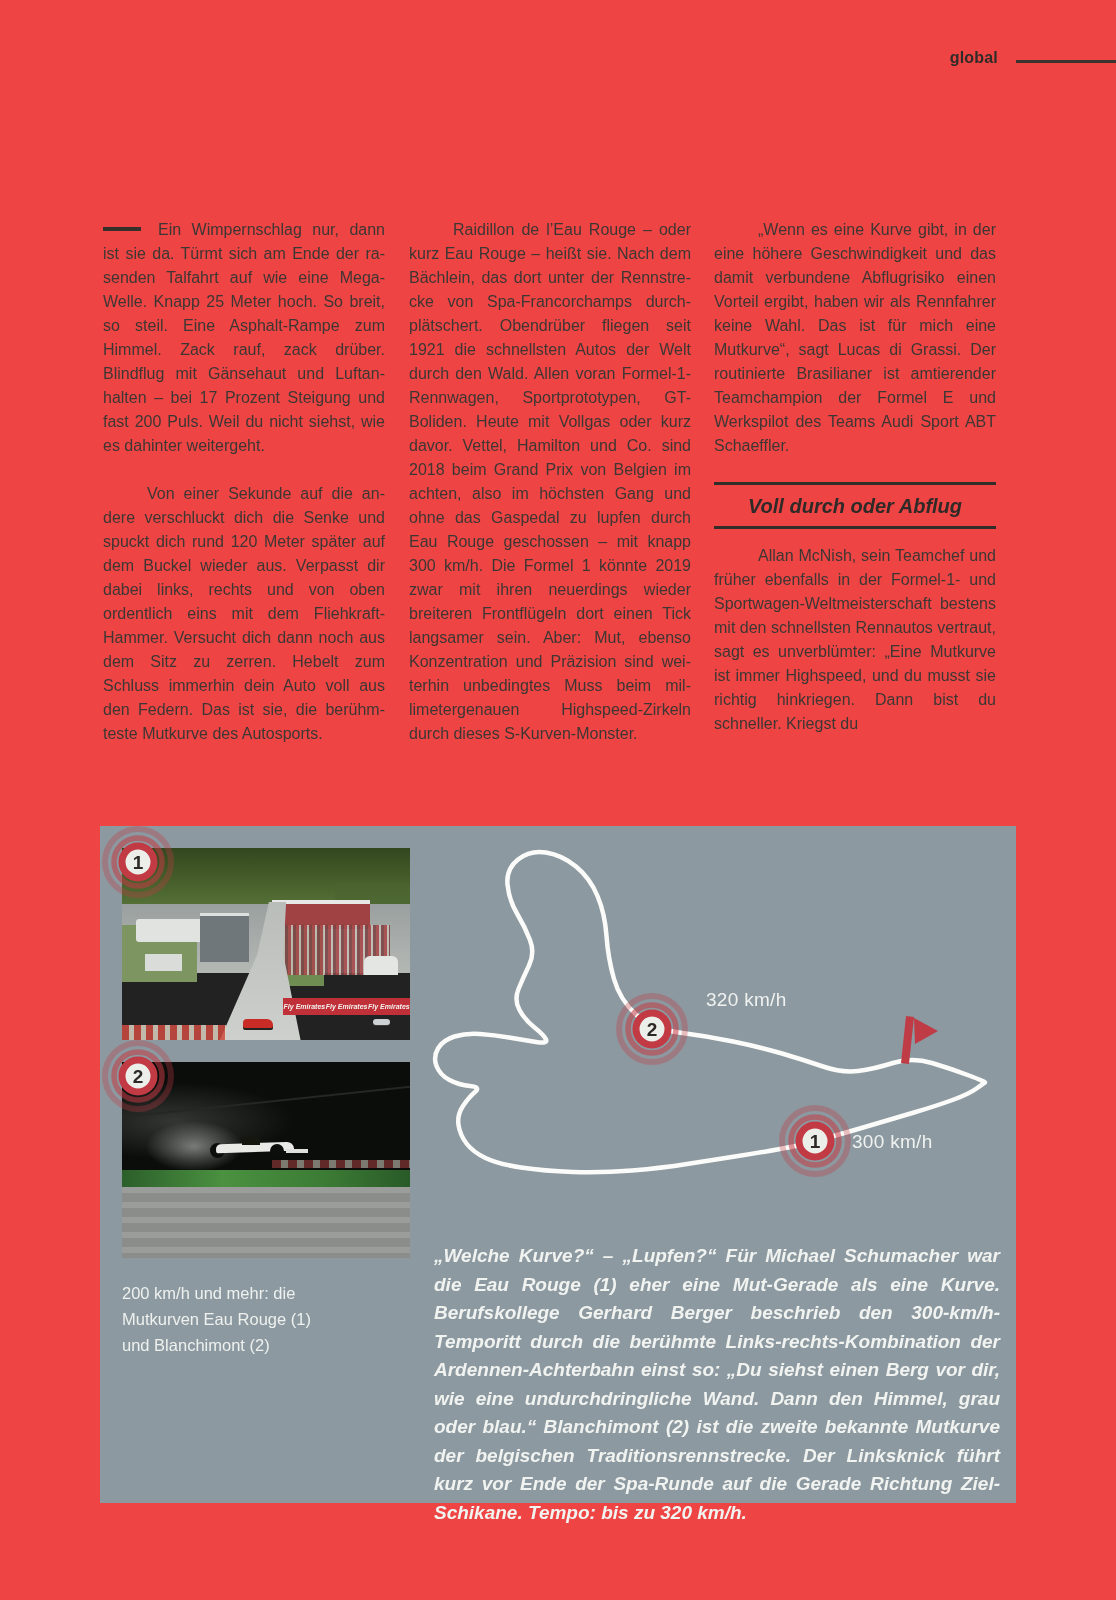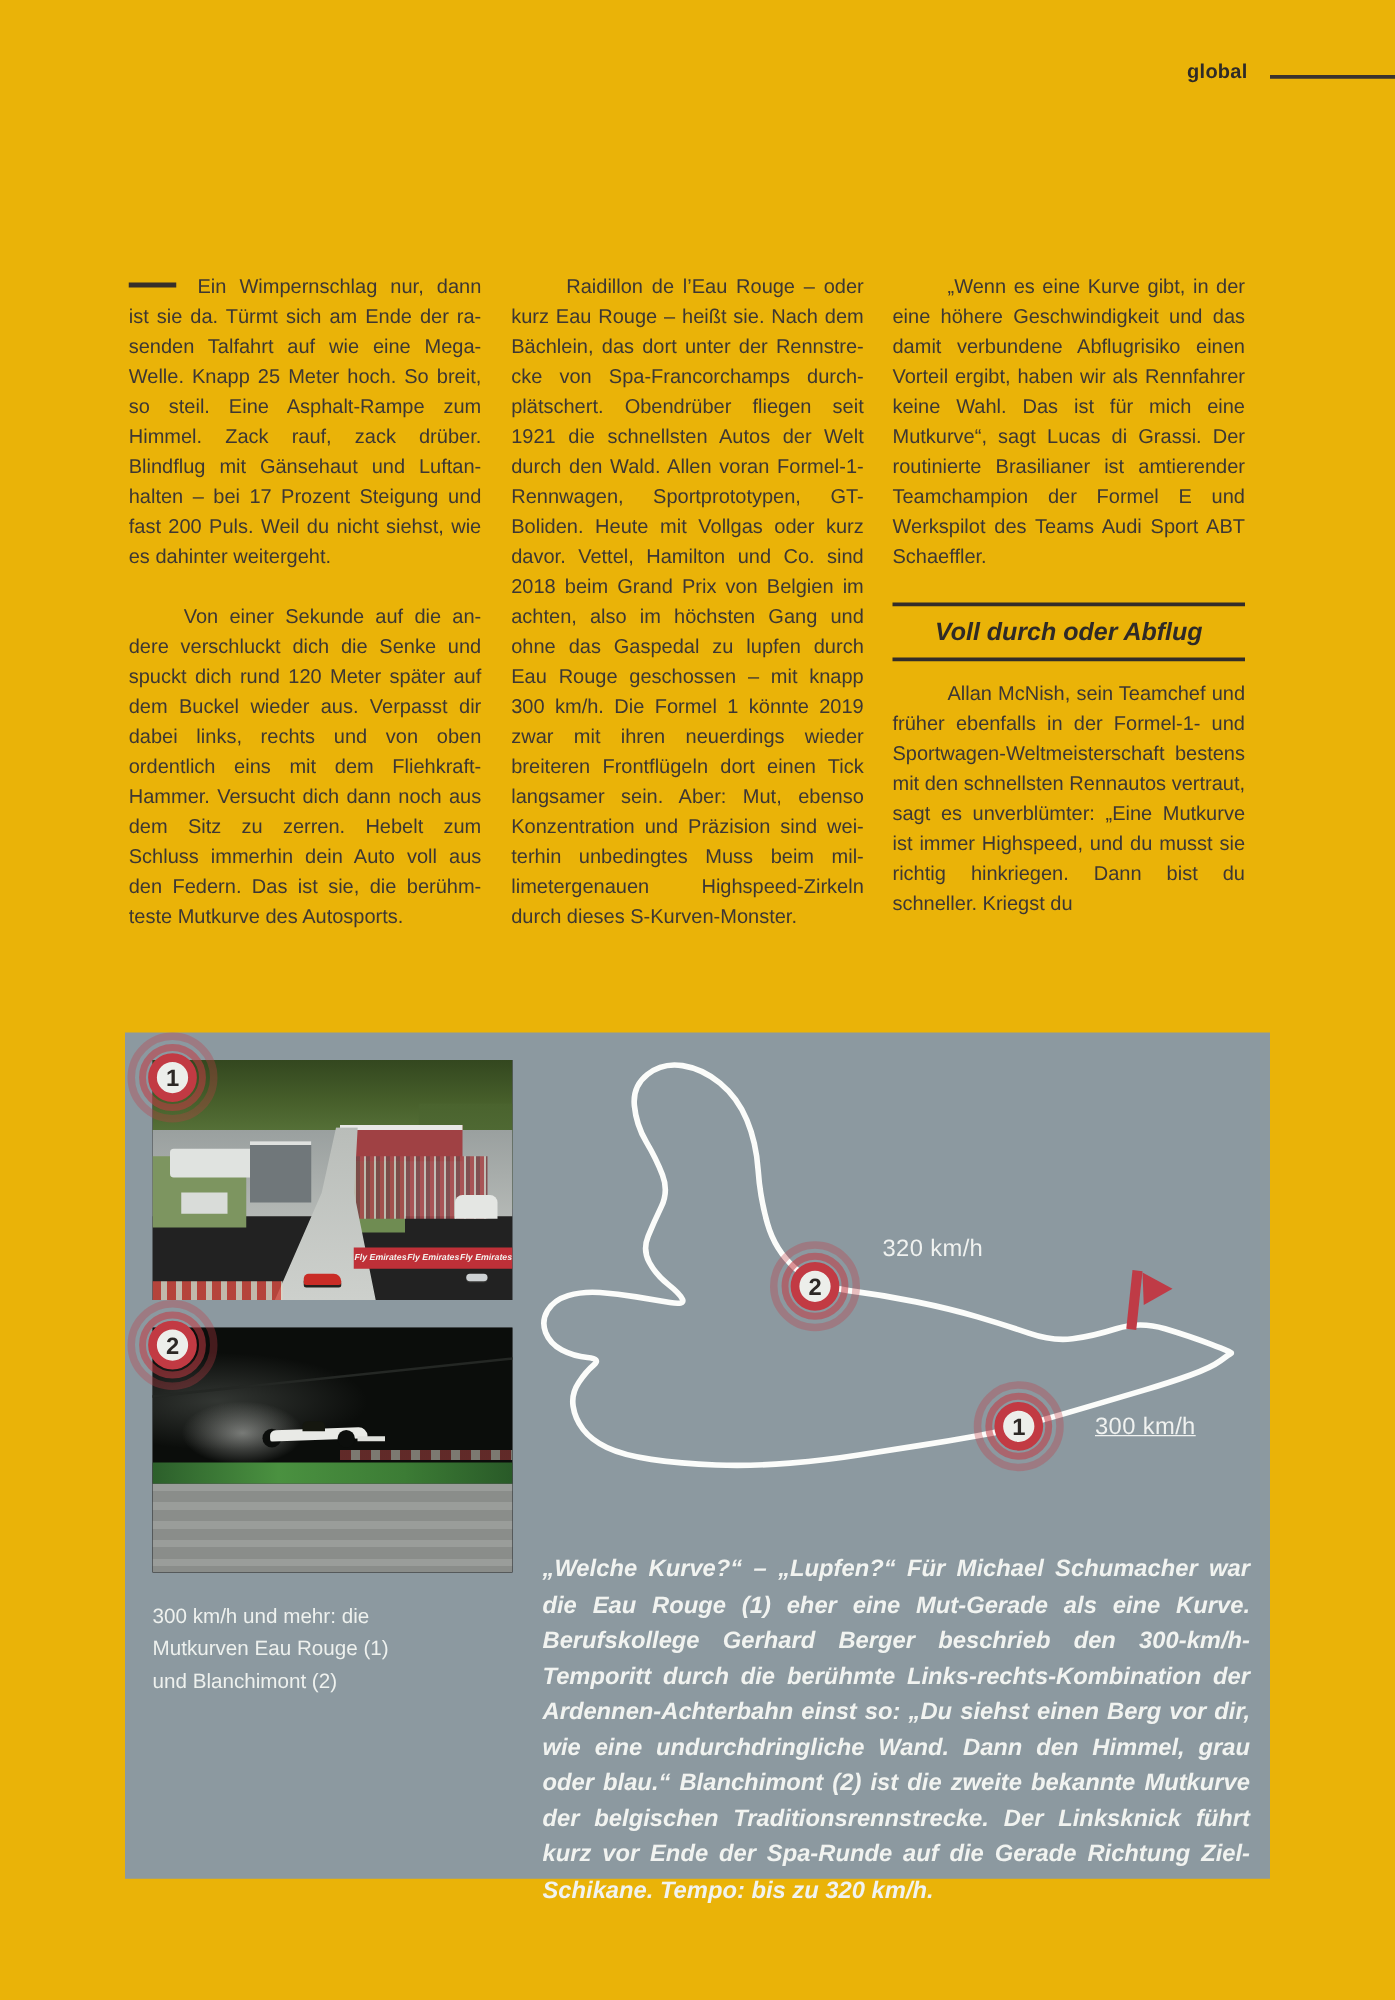--- a/index.html
+++ b/index.html
@@ -1,16 +1,16 @@
 <!DOCTYPE html>
 <html><head>
 <meta charset="utf-8">
 <style>
   html,body{margin:0;padding:0;background:#ffffff;}
-  .page{position:relative;width:1116px;height:1600px;background:#eab308;overflow:hidden;
+  .page{position:relative;width:1116px;height:1600px;background:#ef4444;overflow:hidden;
         font-family:"Liberation Sans",sans-serif;color:#3d3734;}
 
   
   .kicker{position:absolute;top:49px;right:118px;font-size:16px;font-weight:bold;color:#2f2b28;letter-spacing:.2px;}
   .kicker-rule{position:absolute;top:60px;left:1016px;right:0;height:3px;background:#3a332e;}
 
   
   .col{position:absolute;top:218px;width:282px;font-size:16px;line-height:24px;
        text-align:justify;hyphens:manual;color:#3d3734;}
   .col1{left:103px;}  .col2{left:409px;}  .col3{left:714px;}
@@ -74,21 +74,21 @@
   .p2-car-cockpit{position:absolute;left:34px;top:2px;width:18px;height:8px;background:#15170f;border-radius:4px 4px 0 0;}
   .p2-wheel-r{position:absolute;left:2px;top:8px;width:15px;height:15px;background:#0c0e0c;border-radius:50%;}
   .p2-wheel-f{position:absolute;left:62px;top:9px;width:14px;height:14px;background:#0c0e0c;border-radius:50%;}
 
   .caption{position:absolute;left:22px;top:454px;width:265px;font-size:16.5px;line-height:26px;
      color:#eef1ee;white-space:pre-line;}
 
   .map-svg{position:absolute;left:0;top:0;width:916px;height:677px;}
   .speed-label{position:absolute;font-size:19px;color:#f0f2f0;letter-spacing:.3px;}
   .label-320{left:606px;top:163px;}
-  .label-300{left:776px;top:305px;text-decoration:underline;}
+  .label-300{left:752px;top:305px;}
 
   .target{position:absolute;width:84px;height:84px;}
   .target-photo1{left:-4px;top:-6px;}
   .target-photo2{left:-4px;top:208px;}
 
   .box-title{position:absolute;left:334px;top:378px;width:566px;font-size:24px;color:#f4f6f3;letter-spacing:.2px;}
   .box-title .bold{font-weight:bold;}
   .box-body{position:absolute;left:334px;top:416px;width:566px;font-size:19px;line-height:28.5px;
      font-style:italic;text-align:justify;hyphens:manual;color:#f1f3f0;font-weight:bold;}
 </style>
@@ -164,21 +164,21 @@
       <text x="42" y="49" text-anchor="middle" font-family="Liberation Sans, sans-serif" font-size="19" font-weight="bold" fill="#2c2825">1</text>
     </svg>
 
     <svg class="target target-photo2" viewBox="0 0 84 84">
       <circle cx="42" cy="42" r="33" fill="none" stroke="#c23a43" stroke-width="6" opacity="0.32"></circle>
       <circle cx="42" cy="42" r="24" fill="none" stroke="#c23a43" stroke-width="5.5" opacity="0.55"></circle>
       <circle cx="42" cy="42" r="16" fill="#eceeea" stroke="#c23a43" stroke-width="7"></circle>
       <text x="42" y="49" text-anchor="middle" font-family="Liberation Sans, sans-serif" font-size="19" font-weight="bold" fill="#2c2825">2</text>
     </svg>
 
-    <div class="caption">300 km/h und mehr: die
+    <div class="caption">200 km/h und mehr: die
 Mutkurven Eau Rouge (1)
 und Blanchimont (2)</div>
 
     <svg class="map-svg" viewBox="0 0 916 677">
       <path id="track-path" fill="none" stroke="#fbfcfa" stroke-width="4.5" stroke-linejoin="round" stroke-linecap="round" d="M 869 249.5 Q 852 243 832 237 Q 812 231 793 237 Q 774 243 758 245 Q 742 247 723 240.5 Q 704 234 682 227.5 Q 660 221 633 215.5 Q 606 210 579 206.5 Q 552 203 536 188.5 Q 520 174 514 153 Q 508 132 506.5 110 Q 505 88 497.5 70 Q 490 52 476 40.5 Q 462 29 446 26.5 Q 430 24 418 33.5 Q 406 43 407.5 58.5 Q 409 74 417 87.5 Q 425 101 430 114 Q 435 127 429 139.5 Q 423 152 418.5 163 Q 414 174 419.5 184 Q 425 194 434.5 201.5 Q 444 209 446 213.5 Q 448 218 436 216 Q 424 214 409 211.5 Q 394 209 380 208 Q 366 207 354.5 210.5 Q 343 214 338 222.5 Q 333 231 336.5 240 Q 340 249 349.5 254 Q 359 259 370 260 Q 381 261 375 266 Q 369 271 363 280 Q 357 289 358.5 299 Q 360 309 366.5 317.5 Q 373 326 385.5 332 Q 398 338 421 341.5 Q 444 345 473 346 Q 502 347 532 344.5 Q 562 342 587 338 Q 612 334 635 330.5 Q 658 327 680 323 Q 702 319 709 317 Q 716 315 732 310.5 Q 748 306 770 299.5 Q 792 293 814 286.5 Q 836 280 852.5 274 Q 869 268 876.5 262.5 Q 884 257 885 256.5 Q 886 256 869 249.5 Z"></path>
       <g transform="translate(806,190)">
         <polygon points="0,0 8,1 3,48 -5,47" fill="#bf3b46"></polygon>
         <polygon points="8,2 32,15 9,28" fill="#bf3b46"></polygon>
       </g>
       <g transform="translate(552,203)">

